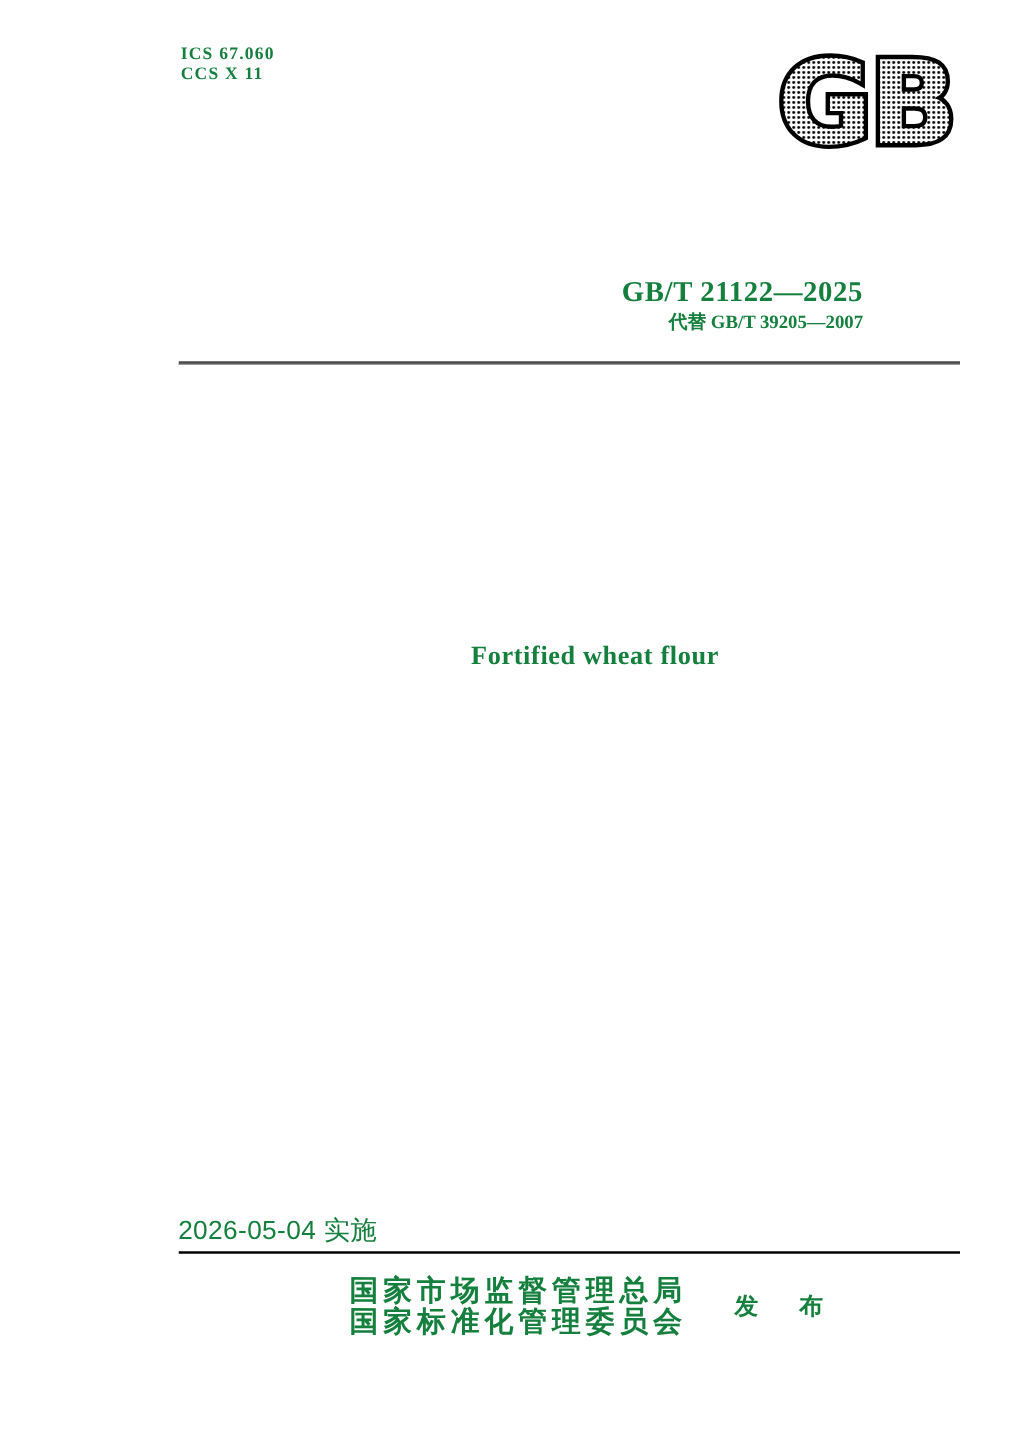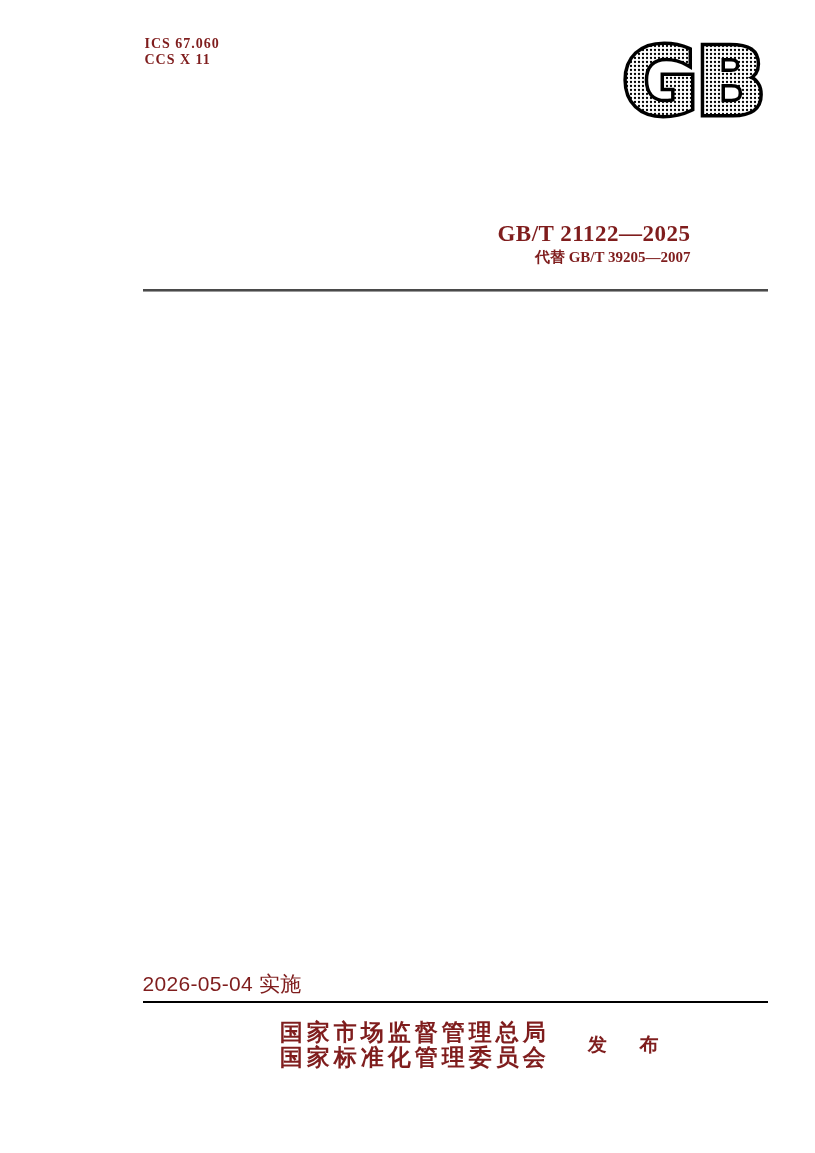--- a/index.html
+++ b/index.html
@@ -3,21 +3,21 @@
 <meta charset="utf-8">
 <style>
   * { margin: 0; padding: 0; box-sizing: border-box; }
   html, body { background: #ffffff; }
   .page {
     position: relative;
     width: 720px;
     height: 1153px;
     background: #ffffff;
     font-family: "Liberation Serif", "DejaVu Serif", serif;
-    color: #7f1d1d;
+    color: #15803d;
     overflow: hidden;
     margin: 0 auto;
   }
   
   .ics-block {
     position: absolute;
     left: 97px;
     top: 36px;
     font-weight: bold;
     font-size: 14px;
@@ -159,20 +159,21 @@
     </defs>
     <text x="92" y="78" text-anchor="middle" font-family="'DejaVu Sans', sans-serif" font-weight="bold" font-size="92" letter-spacing="-2" fill="url(#halftone)" stroke="#000000" stroke-width="7" paint-order="stroke">GB</text>
   </svg>
 
 
   <div class="std-code">GB/T 21122—2025</div>
   <div class="std-replaces">代替 GB/T 39205—2007</div>
 
   <div class="rule-top"></div>
 
+  <div class="doc-subtitle">Fortified wheat flour</div>
 
   <div class="date-row">
     <span>2026-05-04 实施</span>
   </div>
 
   <div class="rule-bottom"></div>
 
   <div class="issuer-block">
     <div class="issuer-lines">
       <div>国家市场监督管理总局</div>

